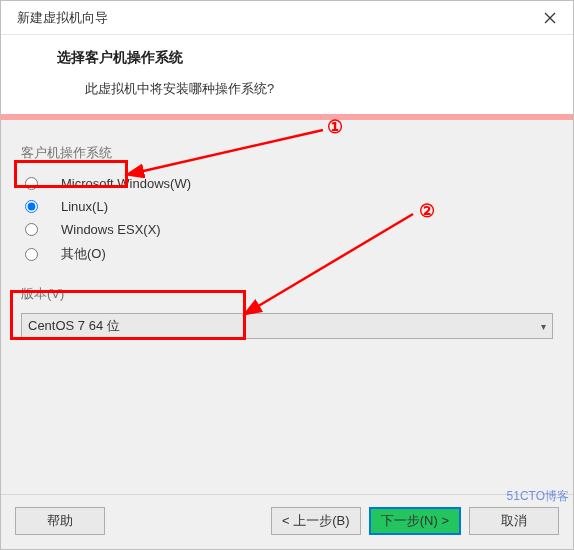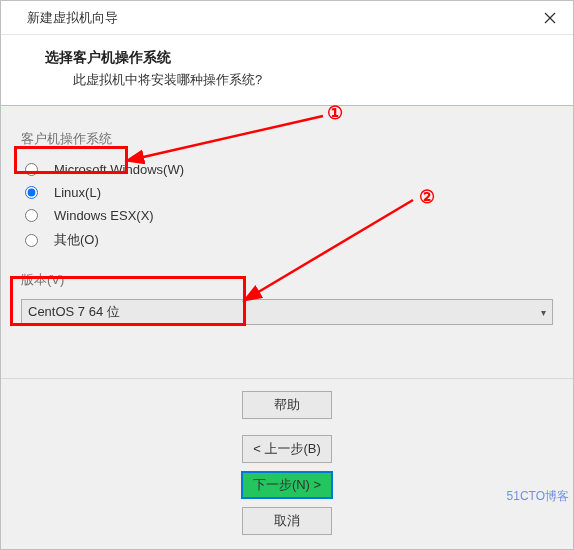--- a/index.html
+++ b/index.html
@@ -1,32 +1,32 @@
 <!DOCTYPE html>
 <html><head>
 <meta charset="utf-8">
 <style>
 * { box-sizing: border-box; margin: 0; padding: 0; }
 body { font-family: "Microsoft YaHei", "Segoe UI", Tahoma, sans-serif; background: #fff; }
 .window { width: 574px; height: 550px; border: 1px solid #bfbfbf; display: flex; flex-direction: column; position: relative; }
-.titlebar { display: flex; justify-content: space-between; align-items: center; height: 34px; padding: 0 0 0 26px; border-bottom: 1px solid #e5e5e5; }
+.titlebar { display: flex; justify-content: space-between; align-items: center; height: 34px; padding: 0 0 0 16px; border-bottom: 1px solid #e5e5e5; }
 .titlebar-title { font-size: 13px; color: #333; }
 .titlebar-close { width: 46px; height: 100%; display: flex; align-items: center; justify-content: center; cursor: pointer; }
-.header { padding: 14px 22px 16px 44px; border-bottom: 1px solid #fca5a5; background: #fff; }
+.header { padding: 14px 22px 16px 56px; border-bottom: 6px solid #fca5a5; background: #fff; }
 .header-title { font-size: 14px; font-weight: 600; color: #222; }
-.header-subtitle { font-size: 13px; color: #333; margin-left: 28px; margin-top: 4px; }
+.header-subtitle { font-size: 13px; color: #333; margin-left: 28px; margin-top: 13px; }
 .body { flex: 1; padding: 24px 20px 10px 20px; background: #f0f0f0; position: relative; }
 .section-label { font-size: 13px; color: #737373; margin-bottom: 10px; }
 .radios { margin-bottom: 18px; margin-left: 4px; }
-.radio-row { display: flex; align-items: center; gap: 16px; font-size: 13px; color: #333; padding: 4px 0; cursor: pointer; }
+.radio-row { display: flex; align-items: center; gap: 23px; font-size: 13px; color: #333; padding: 4px 0; cursor: pointer; }
 .radio-row input { margin: 0; }
 .select-wrap { margin-top: 4px; }
 .select { width: 100%; height: 26px; border: 1px solid #adadad; background: #e9e9e9; display: flex; align-items: center; justify-content: space-between; padding: 0 6px; font-size: 13px; color: #333; cursor: pointer; }
 .select-chevron { font-size: 10px; color: #555; }
-.footer { display: flex; align-items: center; padding: 12px 14px 14px 14px; border-top: 1px solid #d8d8d8; background: #f0f0f0; gap: 8px; flex-direction: column; }
+.footer { display: flex; align-items: center; padding: 12px 14px 14px 14px; border-top: 1px solid #d8d8d8; background: #f0f0f0; gap: 8px; }
 .footer-spacer { flex: 1; }
 .btn { min-width: 90px; height: 28px; border: 1px solid #adadad; background: #e9e9e9; font-size: 13px; color: #333; cursor: pointer; display: flex; align-items: center; justify-content: center; padding: 0 10px; }
 .btn.primary { border: 2px solid #0078d7; background: #22c55e; }
 .hl1 { position: absolute; border: 3px solid #ff0000; pointer-events: none; }
 .hl-radio { left: 13px; top: 40px; width: 114px; height: 28px; }
 .hl-select { left: 9px; top: 170px; width: 236px; height: 50px; }
 .ann { position: absolute; color: #ff0000; font-weight: 600; font-size: 18px; pointer-events: none; }
 .ann1 { left: 326px; top: -4px; }
 .ann2 { left: 418px; top: 80px; }
 svg.arrow { position: absolute; pointer-events: none; }

